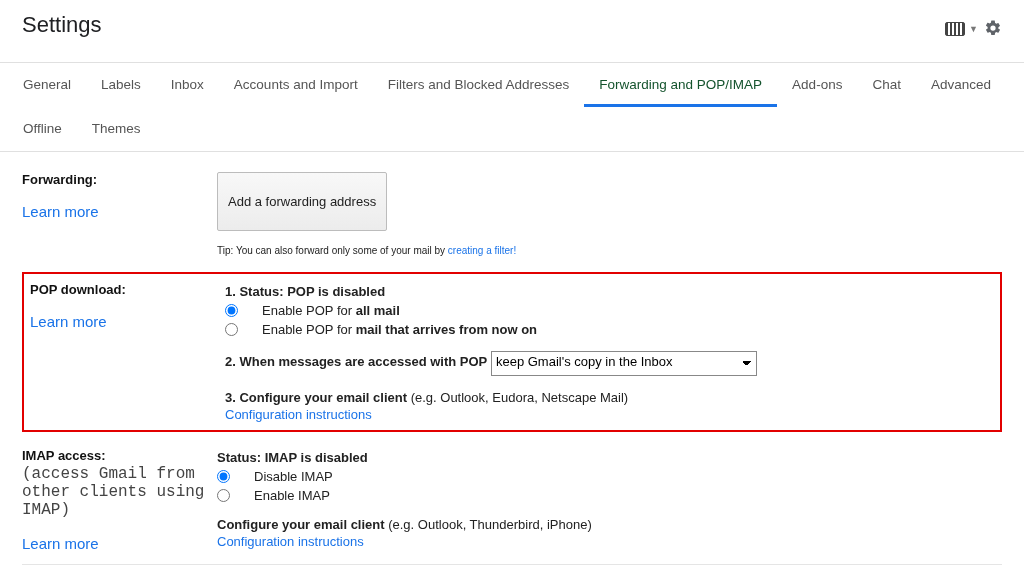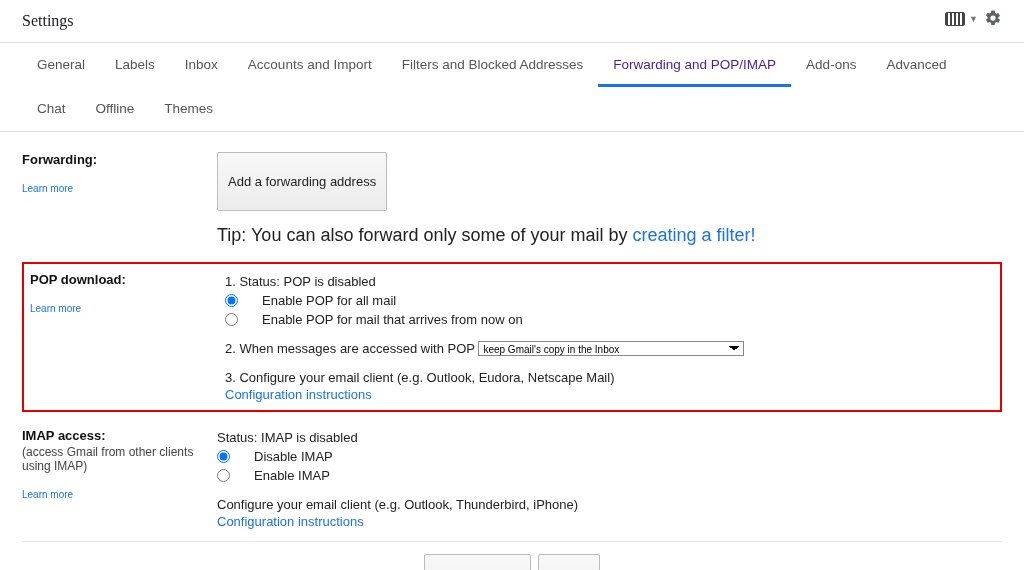--- a/index.html
+++ b/index.html
@@ -16,60 +16,59 @@
     position: relative;
   }
   .header {
     display: flex;
     align-items: center;
     justify-content: space-between;
     padding: 4px 22px 8px 22px;
     border-bottom: 1px solid #e0e0e0;
   }
   .header h1 {
-    font-size: 16px;
+    font-size: 22px;
     font-weight: 400;
     color: #202124;
-    margin: 8px 0 4px 0;
-    font-family: Liberation Serif, serif;
+    margin: 8px 0 16px 0;
   }
   .header-right {
     display: flex;
     align-items: center;
     gap: 6px;
     color: #5f6368;
   }
   .keyboard-icon {
     width: 20px; height: 14px;
     border: 1px solid #444; border-radius: 2px;
     background: repeating-linear-gradient(90deg,#444,#444 2px,#fff 2px,#fff 4px);
   }
   .dropdown-caret {
     font-size: 9px; color: #777;
   }
   .gear-icon svg { width: 18px; height: 18px; fill: #5f6368; }
   .tabs {
-    padding: 0 22px;
+    padding: 0 8px;
     border-bottom: 1px solid #e0e0e0;
   }
   .tabs-row {
     display: flex;
     flex-wrap: wrap;
     gap: 0;
   }
   .tab {
     padding: 14px 15px 12px 15px;
     font-size: 13.5px;
     color: #555;
     cursor: pointer;
     border-bottom: 3px solid transparent;
     white-space: nowrap;
   }
   .tab.active {
-    color: #4c1d95;
+    color: #14532d;
     border-bottom: 3px solid #1a73e8;
     font-weight: 400;
   }
   .content {
     padding: 10px 22px;
   }
   .section {
     display: flex;
     align-items: flex-start;
     padding: 10px 0;
@@ -78,58 +77,59 @@
   .label-col {
     width: 195px;
     flex: 0 0 195px;
     font-size: 13px;
   }
   .label-col .title {
     font-weight: bold;
     color: #111;
   }
   .label-col .sub {
-    font-size: 12px;
+    font-size: 16px;
     color: #444;
     margin-top: 2px;
+    font-family: Liberation Mono, monospace;
   }
   .label-col .learn {
     color: #1a73e8;
-    font-size: 10px;
+    font-size: 15px;
     margin-top: 16px;
     cursor: pointer;
     display: inline-block;
   }
   .body-col {
     flex: 1;
   }
   .btn-classic {
     background: linear-gradient(#f8f8f8,#ececec);
     border: 1px solid #bcbcbc;
     border-radius: 2px;
     padding: 21px 10px;
     font-size: 13px;
     color: #222;
     cursor: pointer;
   }
   .tip {
     margin-top: 14px;
-    font-size: 18px;
+    font-size: 10px;
   }
   .link { color: #1a73e8; cursor: pointer; }
-  .bold { font-weight: normal; }
+  .bold { font-weight: bold; }
   .radio-row {
     display: flex; align-items: center; gap: 24px; margin: 4px 0;
   }
   input[type=radio] { margin:0; }
   .select-classic {
     border: 1px solid #888;
     background: #fff;
-    font-size: 10px;
-    padding: 2px 24px 0 4px;
+    font-size: 13px;
+    padding: 2px 24px 6px 4px;
     min-width: 266px;
     appearance: none;
     background-image: linear-gradient(45deg, transparent 50%, #000 50%), linear-gradient(135deg, #000 50%, transparent 50%);
     background-position: right 9px center, right 4px center;
     background-size: 5px 5px, 5px 5px;
     background-repeat: no-repeat;
   }
   .pop-box {
     border: 2px solid #e20000;
     margin: 6px 0;
@@ -167,22 +167,22 @@
 
 <div class="tabs">
   <div class="tabs-row">
     <div class="tab">General</div>
     <div class="tab">Labels</div>
     <div class="tab">Inbox</div>
     <div class="tab">Accounts and Import</div>
     <div class="tab">Filters and Blocked Addresses</div>
     <div class="tab active">Forwarding and POP/IMAP</div>
     <div class="tab">Add-ons</div>
+    <div class="tab">Chat</div>
     <div class="tab">Advanced</div>
-    <div class="tab">Chat</div>
     <div class="tab">Offline</div>
     <div class="tab">Themes</div>
   </div>
 </div>
 
 <div class="content">
 
   <div class="section">
     <div class="label-col">
       <div class="title">Forwarding:</div>

